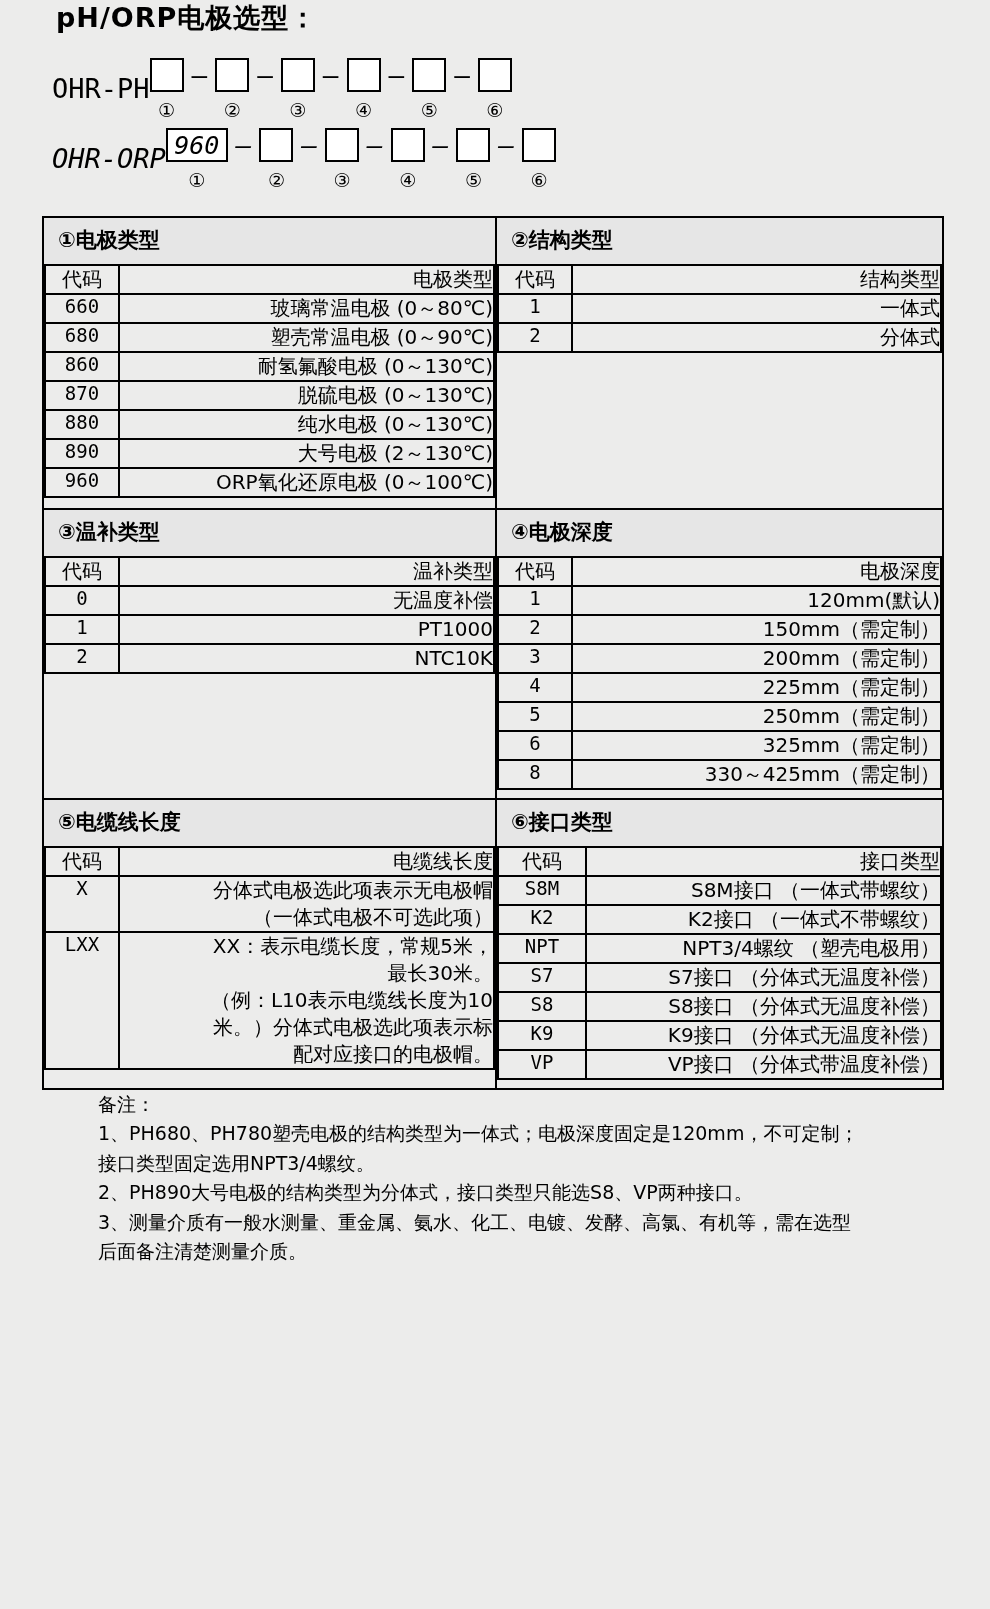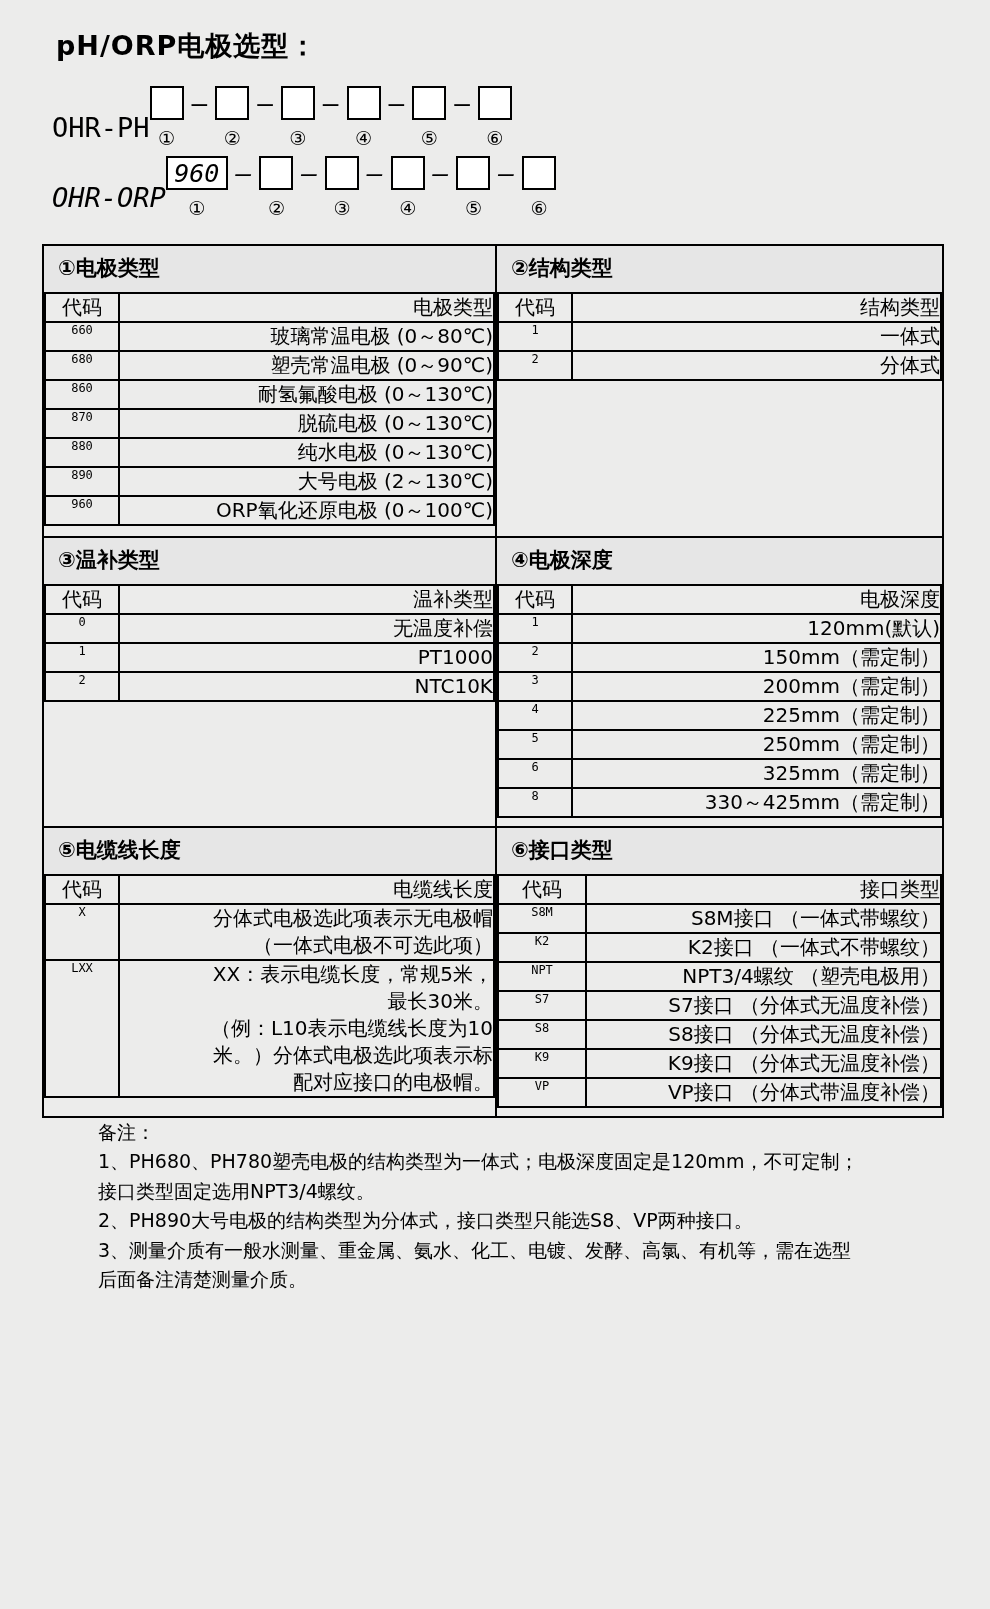--- a/index.html
+++ b/index.html
@@ -19,28 +19,27 @@
     position: relative;
     width: 990px;
     height: 1609px;
     box-sizing: border-box;
     padding: 0 40px;
   }
   .title {
     font-size: 27px;
     font-weight: bold;
     letter-spacing: 1px;
-    padding-top: 28px;
     padding-left: 16px;
   }
 
   
   .codeline {
     display: flex;
-    align-items: flex-end;
+    align-items: center;
     padding-left: 12px;
   }
   .codeline.first { margin-top: 22px; }
   .codeline.second { margin-top: 8px; font-style: italic; }
 
   .prefix {
     font-family: "DejaVu Sans Mono", "Liberation Mono", monospace;
     font-size: 27px;
     letter-spacing: 0px;
     line-height: 40px;
@@ -104,21 +103,21 @@
     width: 100%;
     border-collapse: collapse;
   }
   .inner td {
     border: none;
     padding: 0;
   }
   .cell-code {
     width: 72px;
     text-align: center;
-    font-size: 12px;
+    font-size: 19px;
     padding: 4px 0 4px 0;
     font-family: "DejaVu Sans Mono", "Liberation Mono", monospace;
   }
   .cell-code.lbl {
     font-family: "DejaVu Sans", "Liberation Sans", sans-serif;
     font-size: 20px;
   }
   .cell-desc {
     font-size: 20px;
     padding: 4px 6px 4px 12px;

